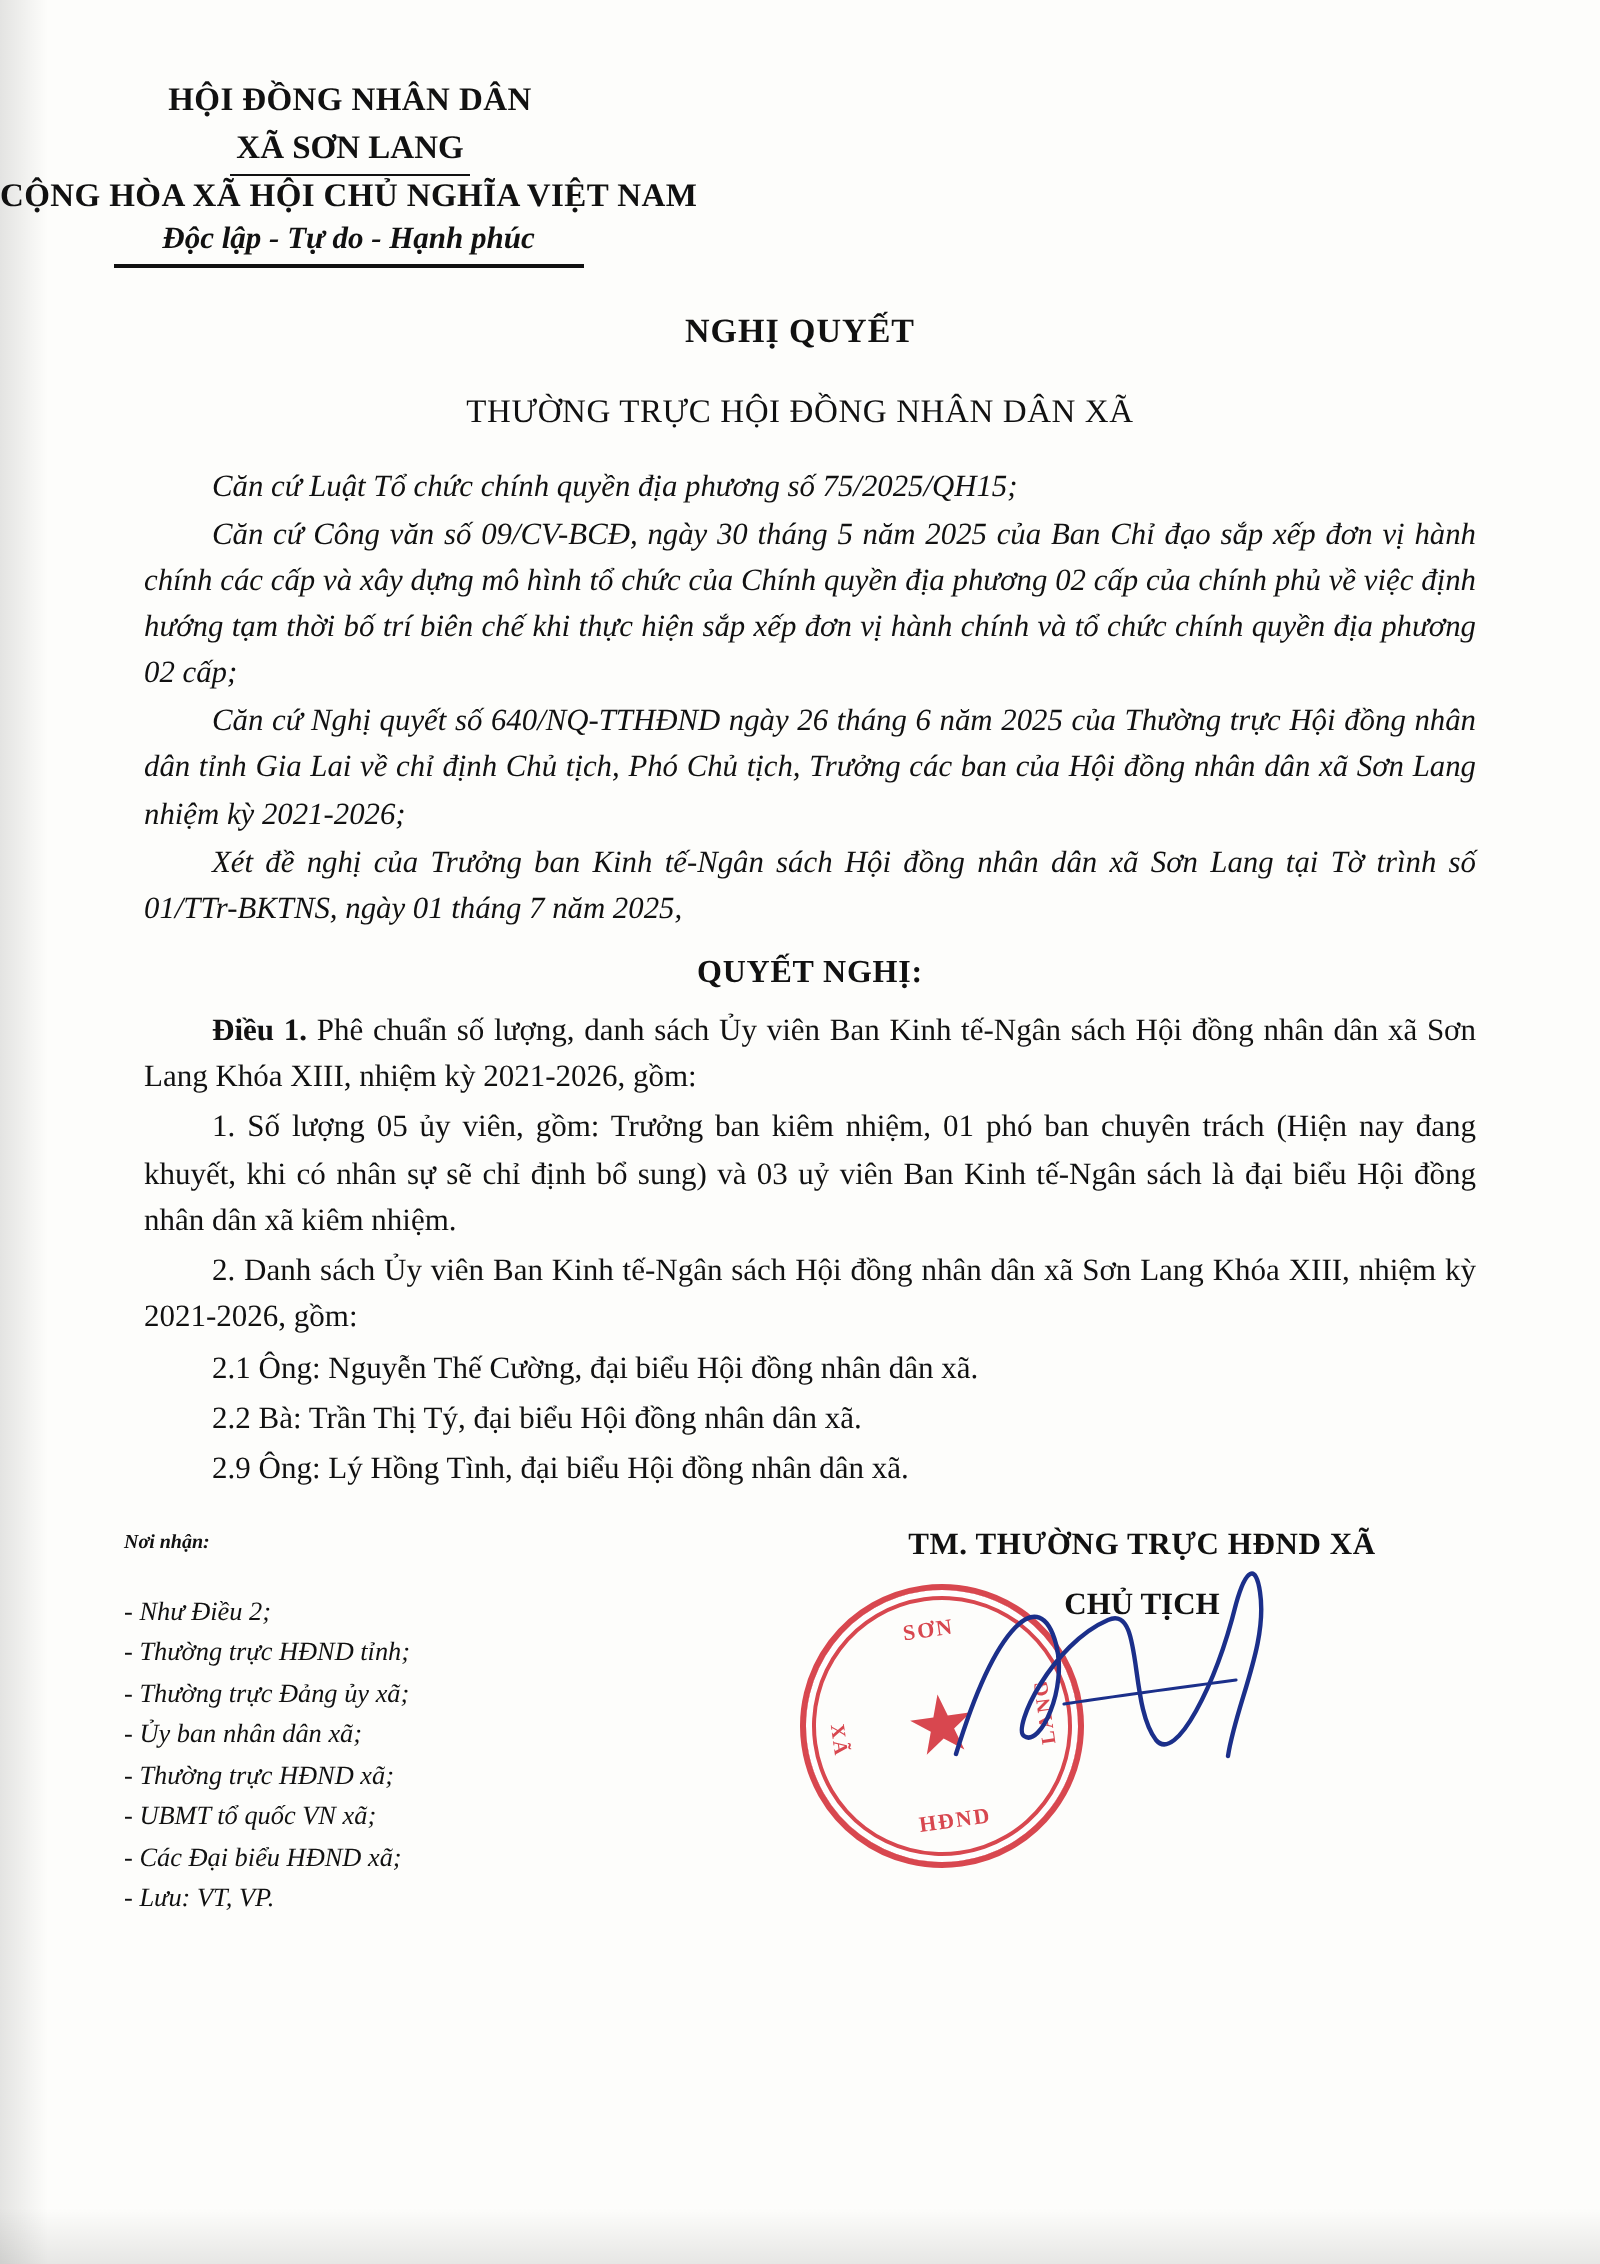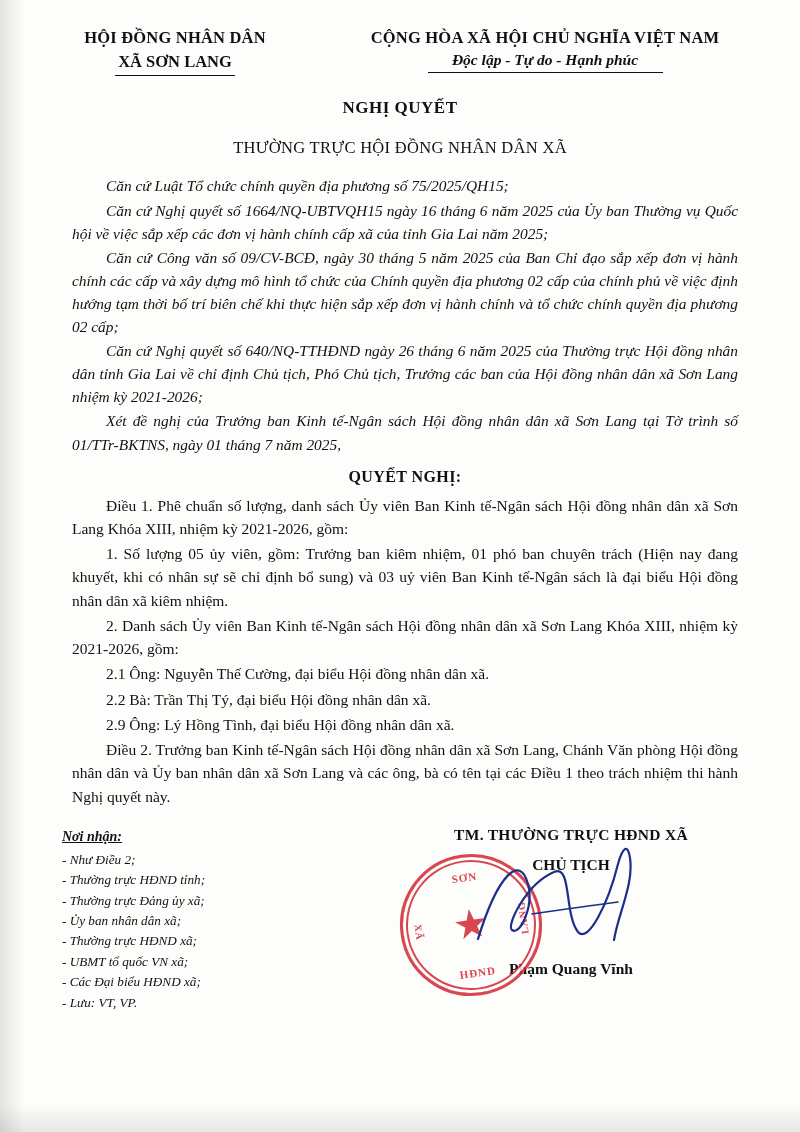--- a/index.html
+++ b/index.html
@@ -17,23 +17,23 @@
   }
   .page {
     position: relative;
     width: 800px;
     height: 1132px;
     background: #fdfdfb;
     padding: 0;
   }
   .hdr {
     display: flex;
-    flex-direction: row;
+    flex-direction: column;
     align-items: flex-start;
-    padding-top: 28px;
+    padding-top: 40px;
   }
   .hdr-left {
     width: 290px;
     text-align: center;
     padding-left: 30px;
   }
   .hdr-right {
     flex: 1;
     text-align: center;
     padding-right: 30px;
@@ -122,21 +122,21 @@
     letter-spacing: 0.4px;
   }
   .para {
     font-size: 15.5px;
     line-height: 1.5;
     text-align: justify;
     text-indent: 34px;
     margin: 0 0 2px 0;
   }
   .para .lead {
-    font-weight: normal;
+    font-weight: bold;
   }
   .sub-item {
     font-size: 15.5px;
     line-height: 1.5;
     text-align: justify;
     text-indent: 34px;
     margin: 0 0 2px 0;
   }
   .effect {
     font-size: 15.5px;
@@ -152,23 +152,22 @@
   }
   .recv {
     width: 320px;
     font-size: 13.2px;
     font-style: italic;
     line-height: 1.55;
   }
   .recv-title {
     font-weight: bold;
     font-style: italic;
-    font-size: 14px;
-    text-decoration: underline;
-    margin-bottom: 2px;
+    font-size: 10px;
+    margin-bottom: 16px;
   }
   .sign {
     flex: 1;
     text-align: center;
     position: relative;
   }
   .sign-l1 {
     font-size: 15.5px;
     font-weight: bold;
     letter-spacing: 0.3px;
@@ -270,37 +269,35 @@
 
 
   <div class="title-block">
     <div class="title-main">NGHỊ QUYẾT</div>
   </div>
 
   <div class="organ">THƯỜNG TRỰC HỘI ĐỒNG NHÂN DÂN XÃ</div>
 
   <div class="body-area">
     <p class="cancu">Căn cứ Luật Tổ chức chính quyền địa phương số 75/2025/QH15;</p>
-    <p class="cancu">Căn cứ Nghị quyết số 1664/NQ-UBTVQH15 ngày 16 tháng 6 năm 2025 của Ủy ban Thường vụ Quốc hội về việc sắp xếp các đơn vị hành chính cấp xã của tỉnh Gia Lai năm 2025;</p>
     <p class="cancu">Căn cứ Công văn số 09/CV-BCĐ, ngày 30 tháng 5 năm 2025 của Ban Chỉ đạo sắp xếp đơn vị hành chính các cấp và xây dựng mô hình tổ chức của Chính quyền địa phương 02 cấp của chính phủ về việc định hướng tạm thời bố trí biên chế khi thực hiện sắp xếp đơn vị hành chính và tổ chức chính quyền địa phương 02 cấp;</p>
     <p class="cancu">Căn cứ Nghị quyết số 640/NQ-TTHĐND ngày 26 tháng 6 năm 2025 của Thường trực Hội đồng nhân dân tỉnh Gia Lai về chỉ định Chủ tịch, Phó Chủ tịch, Trưởng các ban của Hội đồng nhân dân xã Sơn Lang nhiệm kỳ 2021-2026;</p>
     <p class="cancu">Xét đề nghị của Trưởng ban Kinh tế-Ngân sách Hội đồng nhân dân xã Sơn Lang tại Tờ trình số 01/TTr-BKTNS, ngày 01 tháng 7 năm 2025,</p>
 
     <div class="quyetnghi">QUYẾT NGHỊ:</div>
 
     <p class="para"><span class="lead">Điều 1.</span><span> Phê chuẩn số lượng, danh sách Ủy viên Ban Kinh tế-Ngân sách Hội đồng nhân dân xã Sơn Lang Khóa XIII, nhiệm kỳ 2021-2026, gồm:</span></p>
 
     <p class="sub-item"><span>1. Số lượng 05 ủy viên, gồm: Trưởng ban kiêm nhiệm, 01 phó ban chuyên trách </span><span class="ital">(Hiện nay đang khuyết, khi có nhân sự sẽ chỉ định bổ sung)</span><span> và 03 uỷ viên Ban Kinh tế-Ngân sách là đại biểu Hội đồng nhân dân xã kiêm nhiệm.</span></p>
 
     <p class="sub-item">2. Danh sách Ủy viên Ban Kinh tế-Ngân sách Hội đồng nhân dân xã Sơn Lang Khóa XIII, nhiệm kỳ 2021-2026, gồm:</p>
     <p class="sub-item">2.1 Ông: Nguyễn Thế Cường, đại biểu Hội đồng nhân dân xã.</p>
     <p class="sub-item">2.2 Bà: Trần Thị Tý, đại biểu Hội đồng nhân dân xã.</p>
     <p class="sub-item">2.9 Ông: Lý Hồng Tình, đại biểu Hội đồng nhân dân xã.</p>
 
-    <p class="para"><span class="lead">Điều 2.</span><span> Trưởng ban Kinh tế-Ngân sách Hội đồng nhân dân xã Sơn Lang, Chánh Văn phòng Hội đồng nhân dân và Ủy ban nhân dân xã Sơn Lang và các ông, bà có tên tại các Điều 1 theo trách nhiệm thi hành Nghị quyết này.</span></p>
 
   </div>
 
   <div class="footer">
     <div class="recv">
       <div class="recv-title">Nơi nhận:</div>
       <div>- Như Điều 2;</div>
       <div>- Thường trực HĐND tỉnh;</div>
       <div>- Thường trực Đảng ủy xã;</div>
       <div>- Ủy ban nhân dân xã;</div>
@@ -320,19 +317,18 @@
         <div class="seal-side-r">LANG</div>
         <div class="seal-star">★</div>
         <div class="seal-text-bottom">HĐND</div>
       </div>
 
       <svg class="signature-ink" viewBox="0 0 190 110">
         <path d="M10,95 C30,30 52,10 60,40 C66,62 52,92 44,86 C38,82 58,40 86,28 C104,20 96,70 110,88 C120,100 140,60 150,20 C155,2 160,0 162,14 C166,40 150,70 146,96" fill="none" stroke="#1b2f8a" stroke-width="2.2" stroke-linecap="round"></path>
         <path d="M64,70 C90,66 120,62 150,58" fill="none" stroke="#1b2f8a" stroke-width="1.6" stroke-linecap="round"></path>
       </svg>
 
-      <div class="sign-name">Phạm Quang Vĩnh</div>
     </div>
   </div>
 
   <div class="edge-shadow-l"></div>
   <div class="edge-shadow-b"></div>
 </div>
 
 </body></html>

